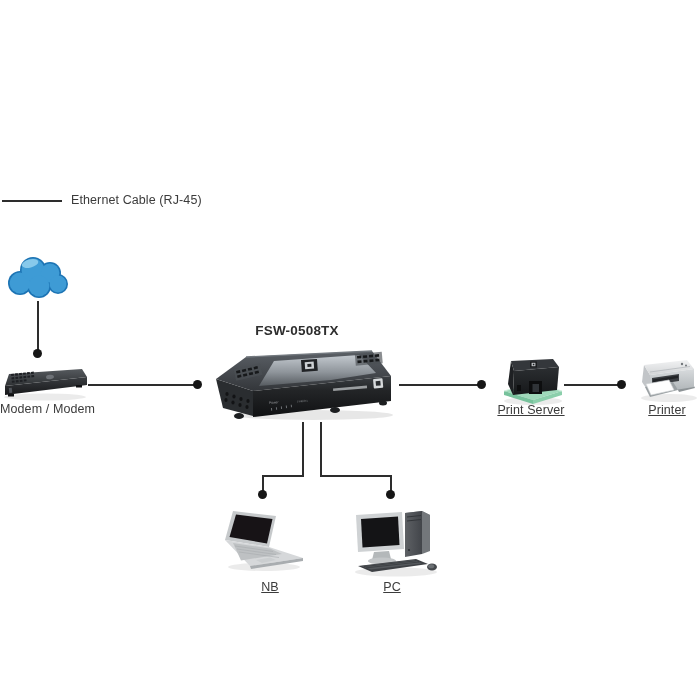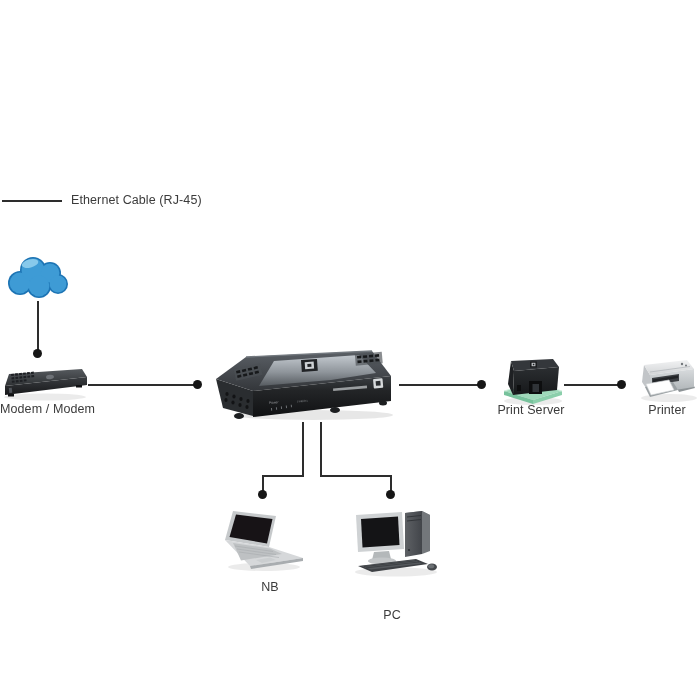--- a/index.html
+++ b/index.html
@@ -11,21 +11,21 @@
     font-family:"Liberation Sans", sans-serif;
     overflow:hidden;
     margin-top:48px;
   }
   .cable { position:absolute; background:var(--cable,#2d2d2d); }
   .dot { position:absolute; width:9px; height:9px; border-radius:50%; background:#161616; }
   .node-label {
     position:absolute; font-size:12.5px; color:var(--label-text,#3b3b3b);
     letter-spacing:0.1px; white-space:nowrap;
   }
-  .centered { text-align:center; }
+  .centered { text-align:center;text-decoration:underline; }
   .switch-model {
     position:absolute; left:213px; top:275px; width:168px;
     font-size:13.5px; font-weight:bold; color:#2e2e2e; text-align:center;
     letter-spacing:0.2px;
   }
   .device { position:absolute; }
 </style>
 </head>
 <body>
 
@@ -90,20 +90,21 @@
     <ellipse cx="48" cy="13" rx="4" ry="2.2" fill="#6e7277" transform="rotate(-6 48 13)"></ellipse>
     <rect x="7" y="24" width="3" height="5" fill="#50545a" transform="rotate(-6 8 26)"></rect>
     <rect x="6" y="30" width="6" height="2.5" fill="#101113"></rect>
     <rect x="74" y="21" width="6" height="2.5" fill="#101113"></rect>
   </svg>
   <div class="node-label" style="left:0px; top:354px;">Modem / Modem</div>
 
   <div class="cable" style="left:88px; top:336px; width:107px; height:2px;"></div>
   <div class="dot" style="left:193px; top:332px;"></div>
 
+  <div class="switch-model">FSW-0508TX</div>
 
   <svg class="device" style="left:213px; top:298px;" width="182" height="76" viewBox="0 0 182 76">
     <defs>
       <linearGradient id="swTop" x1="0" y1="0" x2="0" y2="1">
         <stop offset="0" stop-color="#5b6066"></stop>
           <stop offset="1" stop-color="#33363a"></stop>
       </linearGradient>
       <linearGradient id="swSheen" x1="0" y1="0" x2="0" y2="1">
         <stop offset="0" stop-color="#c3c9cf"></stop>
           <stop offset="0.55" stop-color="#8f959b"></stop>
@@ -293,15 +294,15 @@
     <ellipse cx="30" cy="53" rx="14" ry="3.5" fill="#c3c6c8"></ellipse>
     <polygon points="6,58 64,51 76,56 20,64" fill="#3e4145"></polygon>
     <polygon points="9,58 62,52 70,55.5 19,61.5" fill="#54585c"></polygon>
     <g stroke="#2e3134" stroke-width="0.6">
       <line x1="12" y1="58.5" x2="64" y2="52.8"></line>
       <line x1="14" y1="59.8" x2="67" y2="54"></line>
     </g>
     <ellipse cx="80" cy="59" rx="5" ry="3.5" fill="#45484c"></ellipse>
     <ellipse cx="79.2" cy="58.2" rx="3" ry="2" fill="#6b6f73"></ellipse>
   </svg>
-  <div class="node-label centered" style="left:366px; top:560px; width:52px;">PC</div>
+  <div class="node-label centered" style="left:366px; top:532px; width:52px;">PC</div>
 
 </div>
 
 </body></html>

